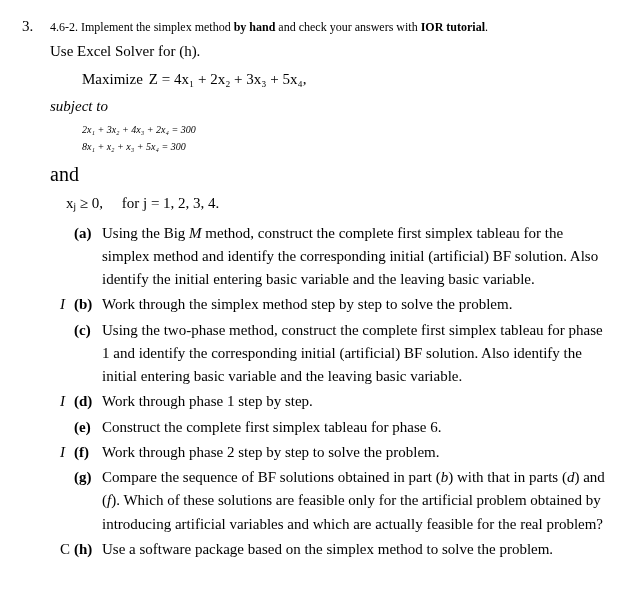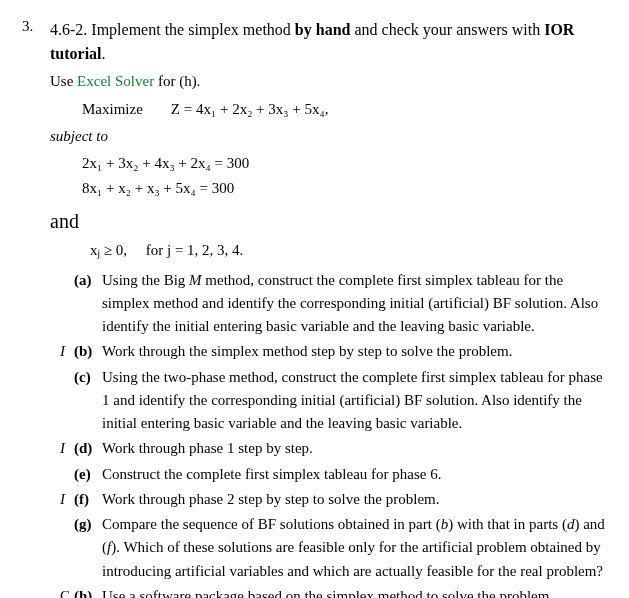--- a/index.html
+++ b/index.html
@@ -18,57 +18,58 @@
       margin-bottom: 6px;
     }
     .num {
       min-width: 22px;
       font-size: 15px;
     }
     .content {
       flex: 1;
     }
     .problem-title {
-      font-size: 16px;
+      font-size: 12px;
       line-height: 1.5;
       margin-bottom: 4px;
     }
     .problem-title .bold { font-weight: bold; }
     .problem-sub {
       font-size: 15px;
       line-height: 1.5;
       margin-bottom: 8px;
     }
     .maximize-row {
       display: flex;
       align-items: baseline;
       margin: 8px 0 10px 32px;
-      gap: 28px;
+      gap: 6px;
     }
     .maximize-label { font-size: 15px; }
     .math-expr { font-size: 15px; font-family: Liberation Serif, serif; }
     .subject-to {
       font-size: 15px;
       margin-bottom: 6px;
       font-style: italic;
     }
     .constraints {
       margin-left: 32px;
       margin-bottom: 8px;
     }
     .constraint-row {
-      font-size: 15px;
+      font-size: 10px;
       line-height: 1.7;
+      font-style: italic;
     }
     .and-text {
       font-size: 20px;
       margin-bottom: 6px;
     }
     .nonneg {
-      margin-left: 40px;
+      margin-left: 16px;
       font-size: 15px;
       margin-bottom: 10px;
     }
     .parts {
       font-size: 15px;
       line-height: 1.55;
     }
     .part-content {
       flex: 1;
       font-size: 15px;
@@ -94,21 +95,21 @@
 
 <div class="problem-number">
   <div class="num">3.</div>
   <div class="content">
 
     <div class="problem-title">
       <span>4.6-2. Implement the simplex method </span><span class="bold">by hand</span><span> and check your answers with </span><span class="bold">IOR tutorial</span><span>.</span>
     </div>
 
     <div class="problem-sub">
-      <span>Use </span><span class="bold" style="color:#15803d;">Excel Solver</span><span> for (h).</span>
+      <span>Use </span><span class="bold" style="color:#000000;">Excel Solver</span><span> for (h).</span>
     </div>
 
 
     <div class="maximize-row">
       <span class="maximize-label">Maximize</span>
       <span class="math-expr">Z = 4x₁ + 2x₂ + 3x₃ + 5x₄,</span>
     </div>
 
     <div class="subject-to">subject to</div>
 

